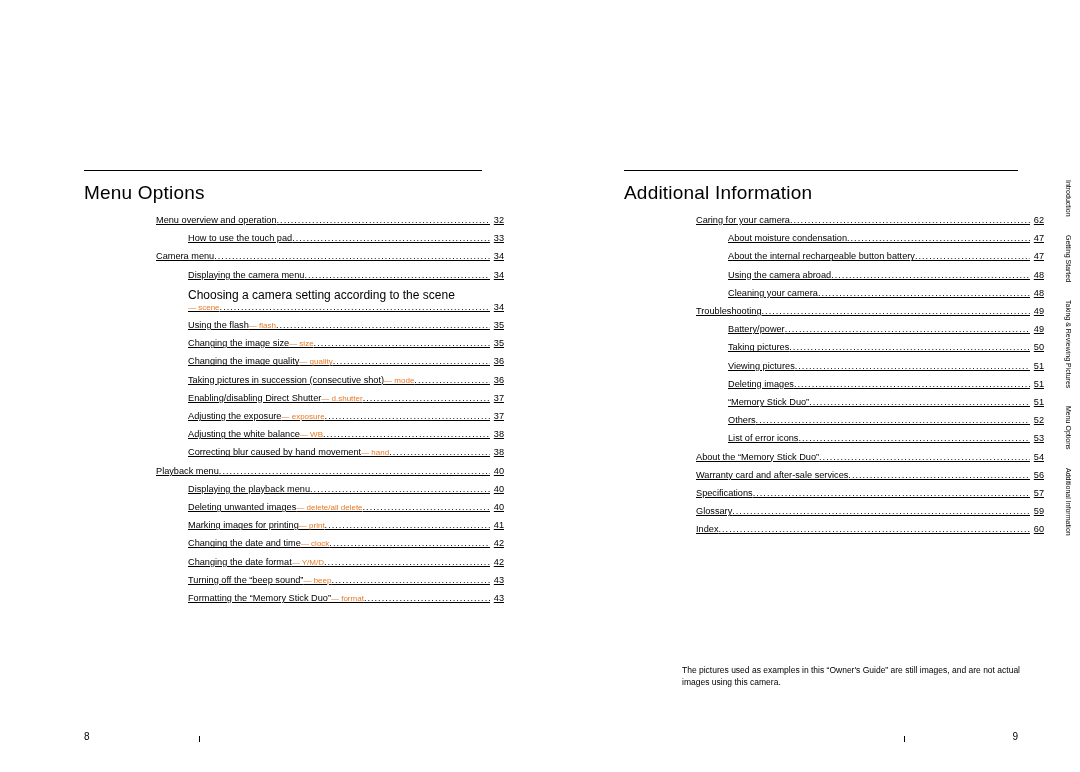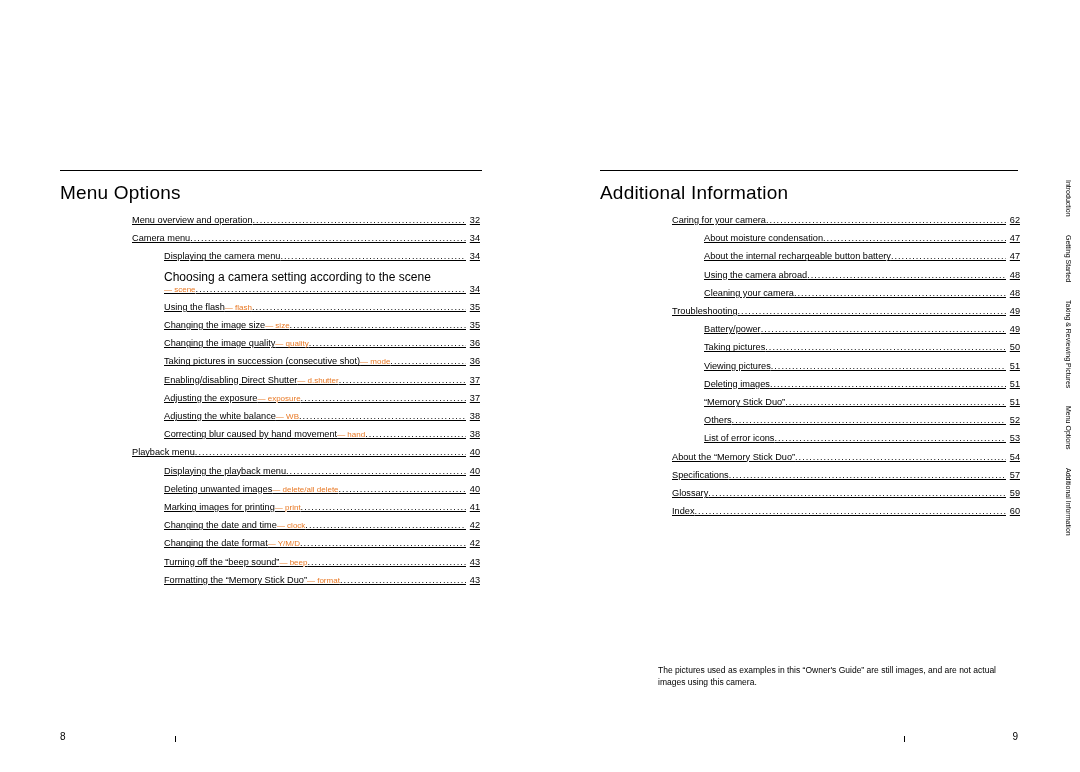--- a/index.html
+++ b/index.html
@@ -1,18 +1,18 @@
 <!DOCTYPE html>
 <html><head>
 <meta charset="utf-8">
 <style>
   * { box-sizing: border-box; margin: 0; padding: 0; }
   html, body { width: 1080px; height: 772px; background: #fff; font-family: Arial, Helvetica, sans-serif; color: #000; }
   .spread { display: flex; width: 1080px; height: 772px; position: relative; }
-  .page { width: 540px; height: 772px; position: relative; padding: 16px 60px; }
+  .page { width: 540px; height: 772px; position: relative; padding: 16px 60px; margin-left: 24px; }
   .rule-top { position: absolute; left: 60px; right: 58px; top: 170px; height: 0; border-top: 1px solid #000; }
   .page-right .rule-top { right: 62px; }
   .content { position: absolute; left: 60px; top: 182px; width: 420px; }
   .page-right .content { left: 60px; width: 420px; }
   .section-title { font-size: 19px; font-weight: 400; margin-bottom: 12px; letter-spacing: 0.2px; }
   .toc { font-size: 9.2px; line-height: 1.0; }
   .toc-row { display: flex; align-items: baseline; white-space: nowrap; margin-bottom: 9px; text-decoration: underline; }
   .toc-row.level-0 { padding-left: 72px; }
   .toc-row.level-1 { padding-left: 104px; }
   .toc-label { flex: 0 0 auto; }
@@ -37,20 +37,25 @@
   <div class="page page-left">
     <div class="rule-top"></div>
     <div class="content">
       <div class="section-title">Menu Options</div>
       <div class="toc" id="toc-left">
           <div class="toc-row level-0">
             <span class="toc-label">Menu overview and operation</span>
             <span class="toc-dots"></span>
             <span class="toc-pn">32</span>
           </div>
+          <div class="toc-row level-1">
+            <span class="toc-label">How to use the touch pad</span>
+            <span class="toc-dots"></span>
+            <span class="toc-pn">33</span>
+          </div>
           <div class="toc-row level-0">
             <span class="toc-label">Camera menu</span>
             <span class="toc-dots"></span>
             <span class="toc-pn">34</span>
           </div>
           <div class="toc-row level-1">
             <span class="toc-label">Displaying the camera menu</span>
             <span class="toc-dots"></span>
             <span class="toc-pn">34</span>
           </div>
@@ -228,20 +233,25 @@
           </div>
           <div class="toc-row level-1">
             <span class="toc-label">List of error icons</span>
             <span class="toc-dots"></span>
             <span class="toc-pn">53</span>
           </div>
           <div class="toc-row level-0">
             <span class="toc-label">About the “Memory Stick Duo”</span>
             <span class="toc-dots"></span>
             <span class="toc-pn">54</span>
+          </div>
+          <div class="toc-row level-0">
+            <span class="toc-label">Warranty card and after-sale services</span>
+            <span class="toc-dots"></span>
+            <span class="toc-pn">56</span>
           </div>
           <div class="toc-row level-0">
             <span class="toc-label">Specifications</span>
             <span class="toc-dots"></span>
             <span class="toc-pn">57</span>
           </div>
           <div class="toc-row level-0">
             <span class="toc-label">Glossary</span>
             <span class="toc-dots"></span>
             <span class="toc-pn">59</span>

